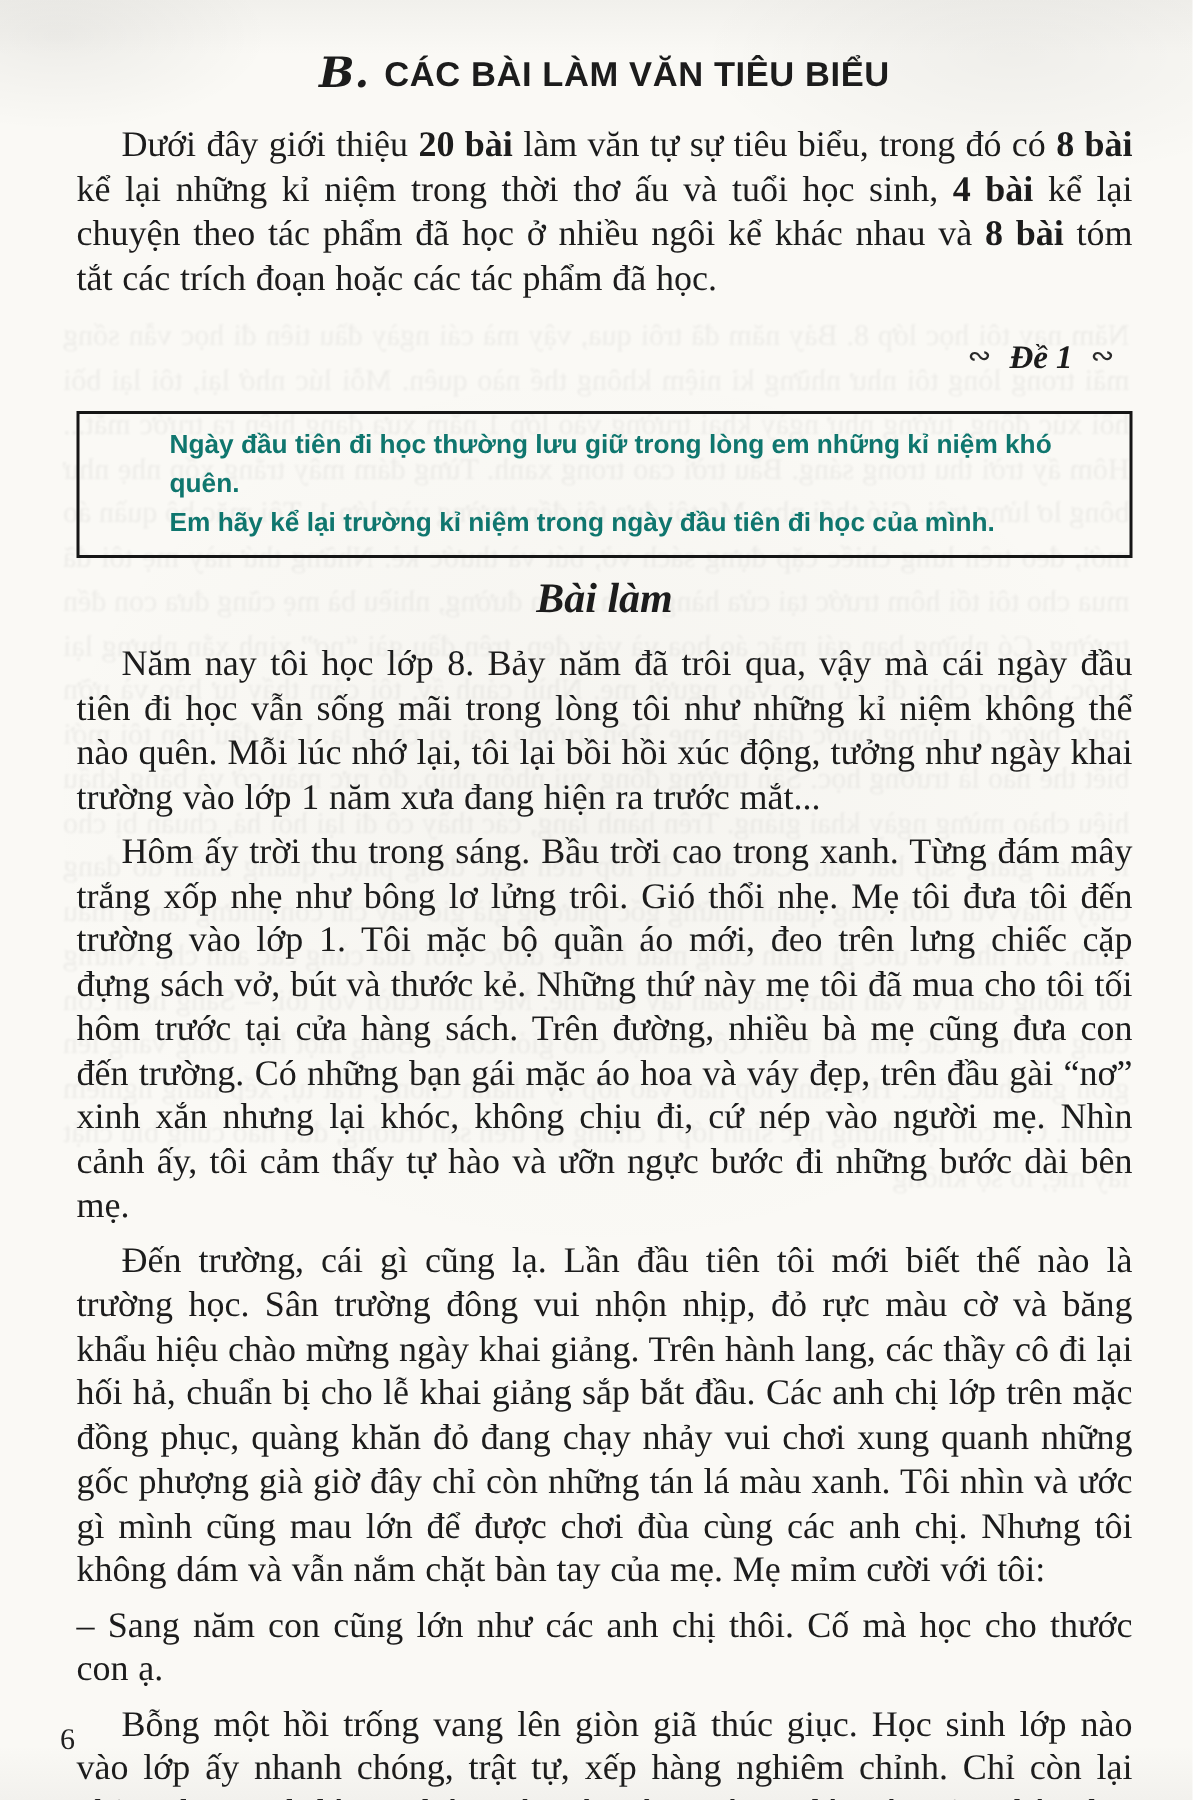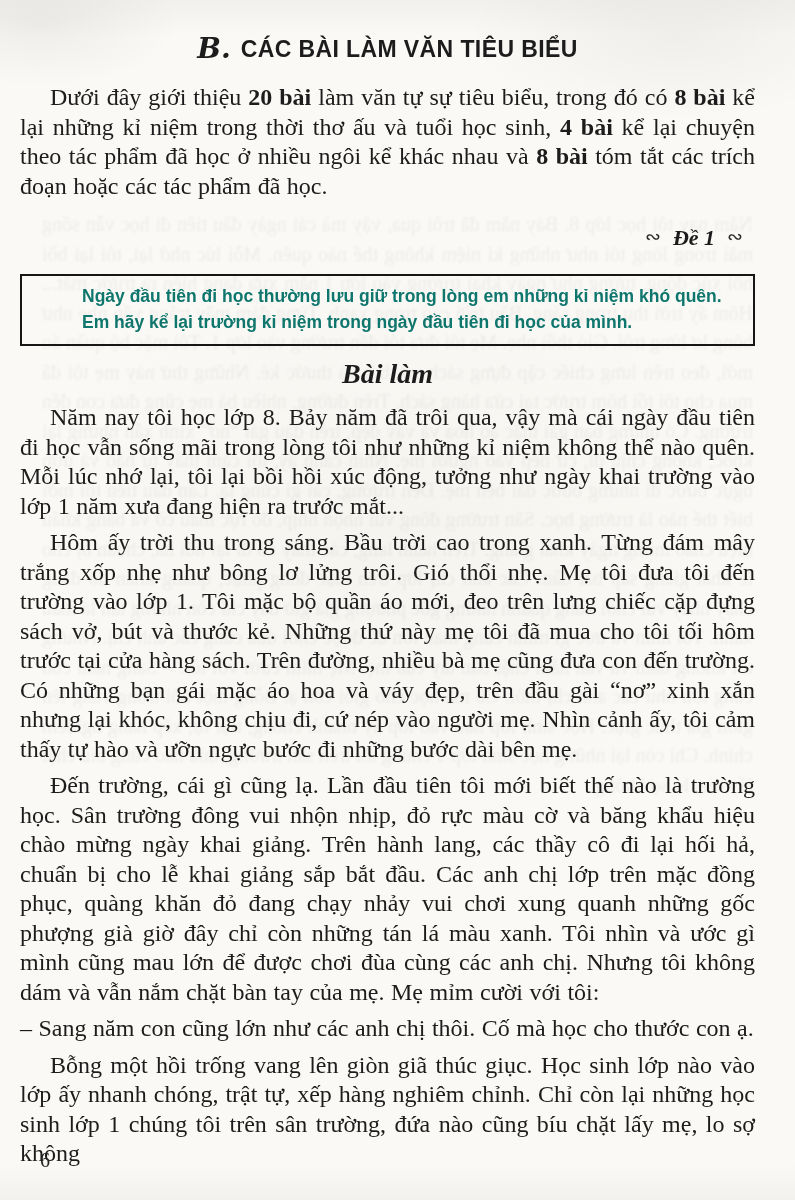--- a/index.html
+++ b/index.html
@@ -10,21 +10,21 @@
     font-family: "Liberation Serif", serif;
     color: #1c1c1c;
     background:
       radial-gradient(ellipse 300px 120px at 85% 3%, rgba(0,0,0,0.045), transparent 70%),
       radial-gradient(ellipse 200px 90px at 5% 2%, rgba(0,0,0,0.05), transparent 70%),
       radial-gradient(ellipse 500px 400px at 50% 45%, rgba(120,115,100,0.04), transparent 75%),
       linear-gradient(#f1f0ec, #faf9f5 3%, #faf9f5 97%, #f2f1ed);
   }
   .page {
     position: absolute; inset: 0;
-    padding: 32px 40px 0 20px;
+    padding: 32px 40px 0 51px;
     box-sizing: border-box;
     z-index: 1;
   }
   
   .ghost {
     position: absolute; top: 210px; left: 42px; right: 42px; bottom: 70px;
     transform: scaleX(-1);
     opacity: 0.065;
     filter: blur(0.8px);
     font-size: 20px; line-height: 29.5px;

